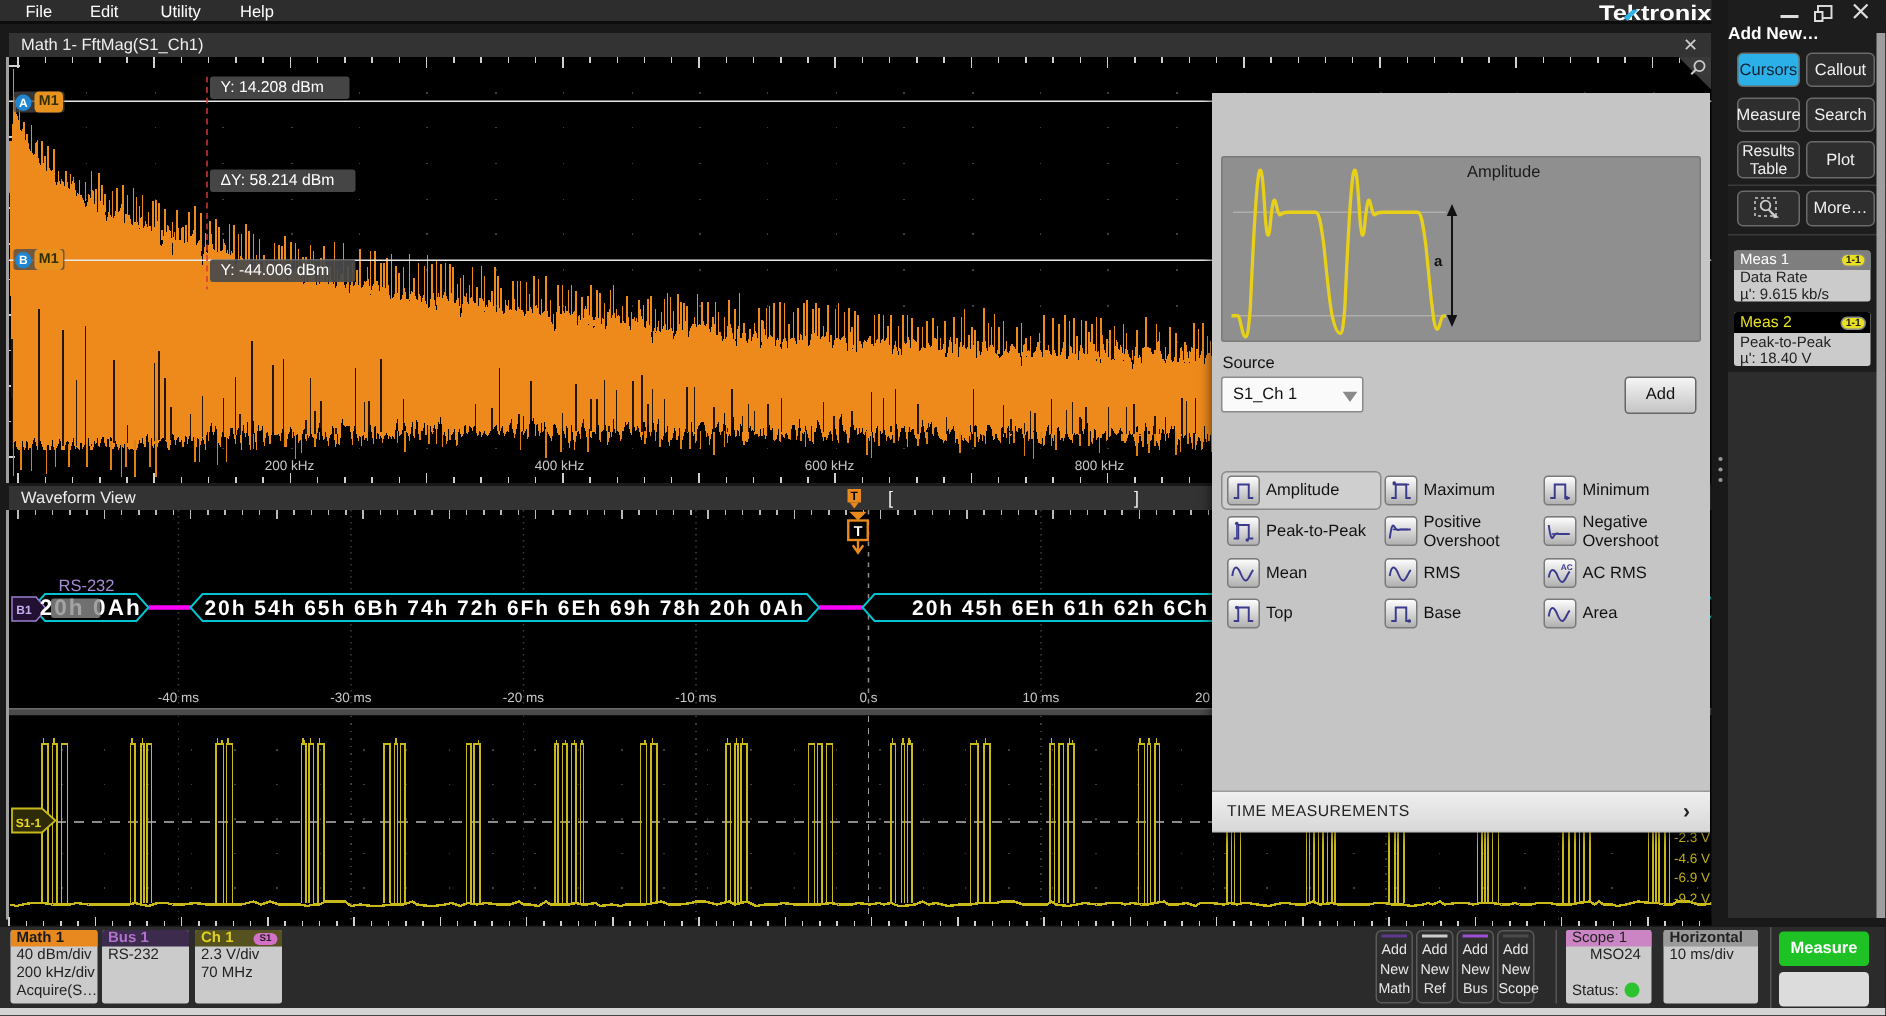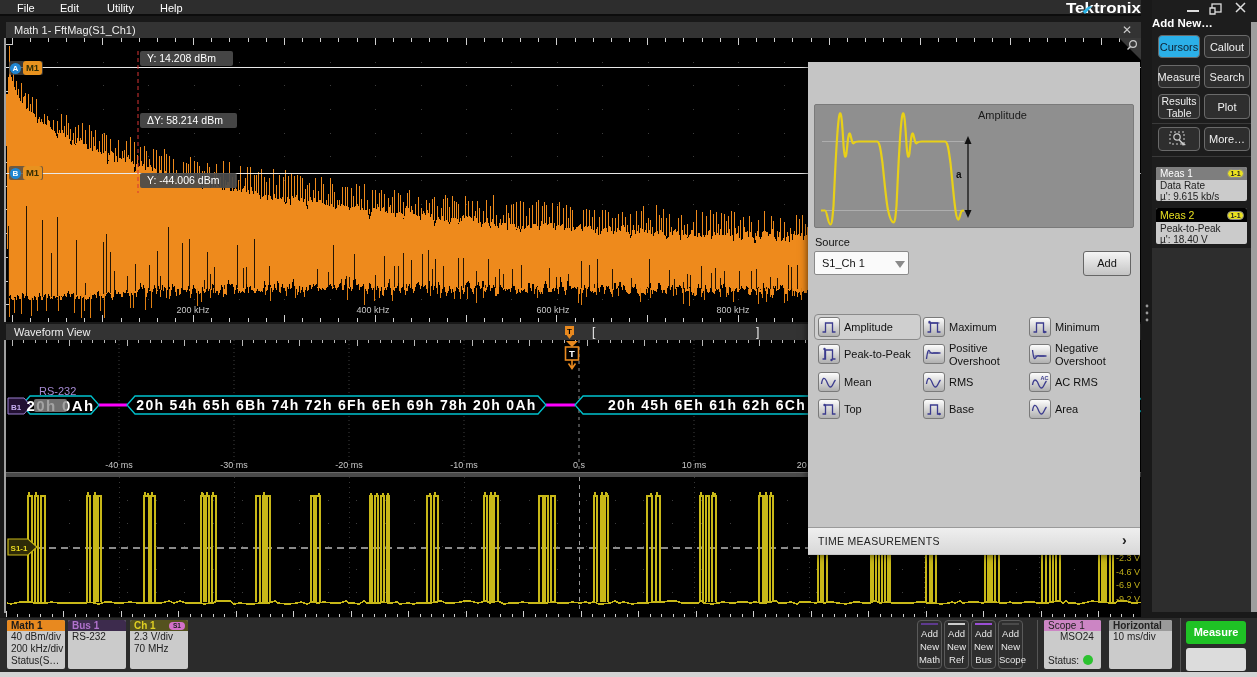--- a/index.html
+++ b/index.html
@@ -127,21 +127,21 @@
     </div>
   </div>
 <svg class="abs" width="1141" height="8" style="left:0;top:610px" shape-rendering="crispEdges">
     <path d="M6.0 7V1M17.5 7V4M29.0 7V4M40.5 7V4M52.0 7V4M63.5 7V1M75.0 7V4M86.5 7V4M98.0 7V4M109.5 7V4M121.0 7V1M132.5 7V4M144.0 7V4M155.5 7V4M167.0 7V4M178.5 7V1M190.0 7V4M201.5 7V4M213.0 7V4M224.5 7V4M236.0 7V1M247.5 7V4M259.0 7V4M270.5 7V4M282.0 7V4M293.5 7V1M305.0 7V4M316.5 7V4M328.0 7V4M339.5 7V4M351.0 7V1M362.5 7V4M374.0 7V4M385.5 7V4M397.0 7V4M408.5 7V1M420.0 7V4M431.5 7V4M443.0 7V4M454.5 7V4M466.0 7V1M477.5 7V4M489.0 7V4M500.5 7V4M512.0 7V4M523.5 7V1M535.0 7V4M546.5 7V4M558.0 7V4M569.5 7V4M581.0 7V1M592.5 7V4M604.0 7V4M615.5 7V4M627.0 7V4M638.5 7V1M650.0 7V4M661.5 7V4M673.0 7V4M684.5 7V4M696.0 7V1M707.5 7V4M719.0 7V4M730.5 7V4M742.0 7V4M753.5 7V1M765.0 7V4M776.5 7V4M788.0 7V4M799.5 7V4M811.0 7V1M822.5 7V4M834.0 7V4M845.5 7V4M857.0 7V4M868.5 7V1M880.0 7V4M891.5 7V4M903.0 7V4M914.5 7V4M926.0 7V1M937.5 7V4M949.0 7V4M960.5 7V4M972.0 7V4M983.5 7V1M995.0 7V4M1006.5 7V4M1018.0 7V4M1029.5 7V4M1041.0 7V1M1052.5 7V4M1064.0 7V4M1075.5 7V4M1087.0 7V4M1098.5 7V1M1110.0 7V4M1121.5 7V4M1133.0 7V4" stroke="#cfcfcf" stroke-width="1"></path>
   </svg>
 <div class="abs" style="left:0;top:618px;width:1257px;height:54px;background:#2b2b2b"></div>
 <div class="abs" style="left:7px;top:620px;width:58px;height:49px;background:#cbcbcb;border-radius:2px;overflow:hidden">
     <div style="height:11px;background:#e8891f;color:#1a1a1a;font-size:10px;font-weight:bold;line-height:11px;padding-left:4px;position:relative">Math 1</div>
     <div style="color:#222;font-size:10px;line-height:12px;padding-left:4px">40 dBm/div</div>
     <div style="color:#222;font-size:10px;line-height:12px;padding-left:4px">200 kHz/div</div>
-    <div style="color:#222;font-size:10px;line-height:12px;padding-left:4px">Status(S…</div>
+    <div style="color:#222;font-size:10px;line-height:12px;padding-left:4px">Acquire(S…</div>
   </div>
 <div class="abs" style="left:68px;top:620px;width:58px;height:49px;background:#cbcbcb;border-radius:2px;overflow:hidden">
     <div style="height:11px;background:#3d2b4d;color:#b072cc;font-size:10px;font-weight:bold;line-height:11px;padding-left:4px;position:relative">Bus 1</div>
     <div style="color:#222;font-size:10px;line-height:12px;padding-left:4px">RS-232</div>
   </div>
 <div class="abs" style="left:130px;top:620px;width:58px;height:49px;background:#cbcbcb;border-radius:2px;overflow:hidden">
     <div style="height:11px;background:#55521f;color:#e0d022;font-size:10px;font-weight:bold;line-height:11px;padding-left:4px;position:relative">Ch 1<span style="position:absolute;right:3px;top:1.5px;width:16px;height:8px;background:#d470c8;border-radius:4px;color:#222;font-size:6.5px;font-weight:bold;text-align:center;line-height:8px">S1</span></div>
     <div style="color:#222;font-size:10px;line-height:12px;padding-left:4px">2.3 V/div</div>
     <div style="color:#222;font-size:10px;line-height:12px;padding-left:4px">70 MHz</div>
   </div>

